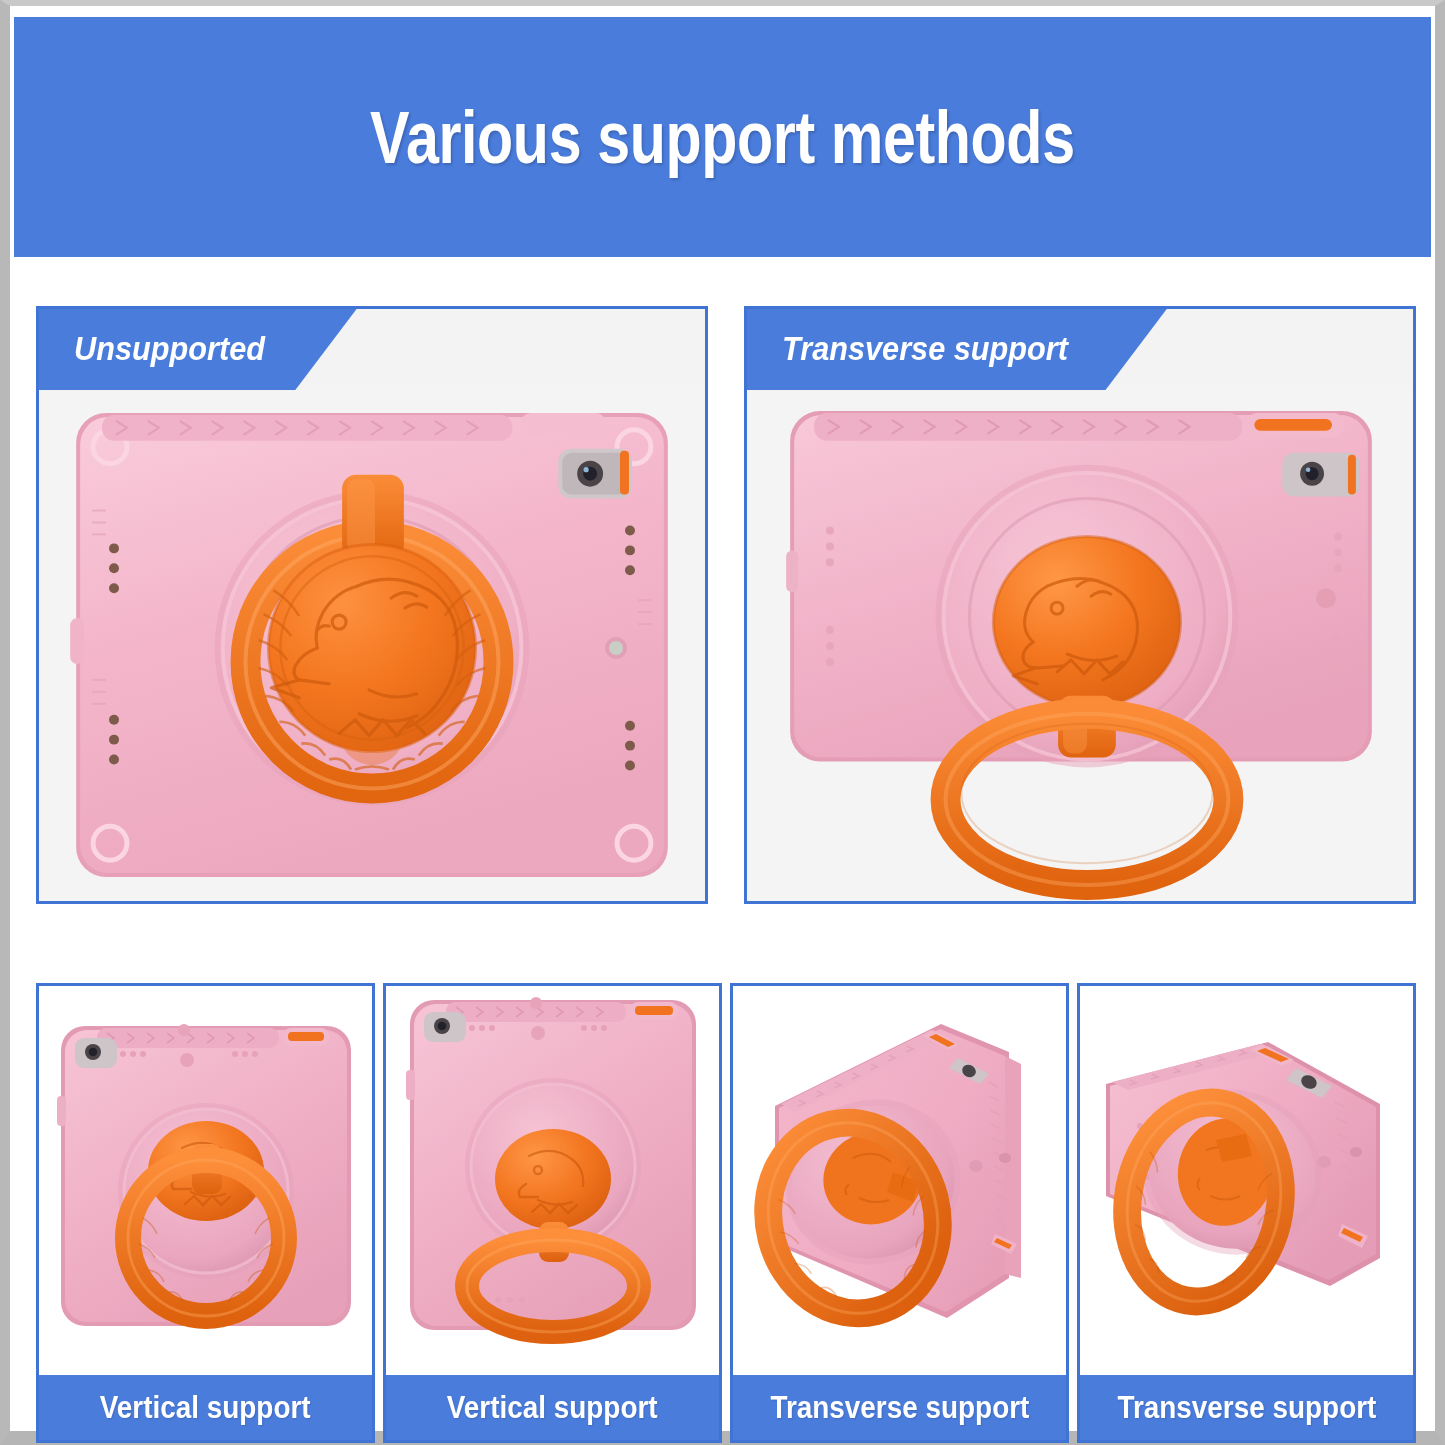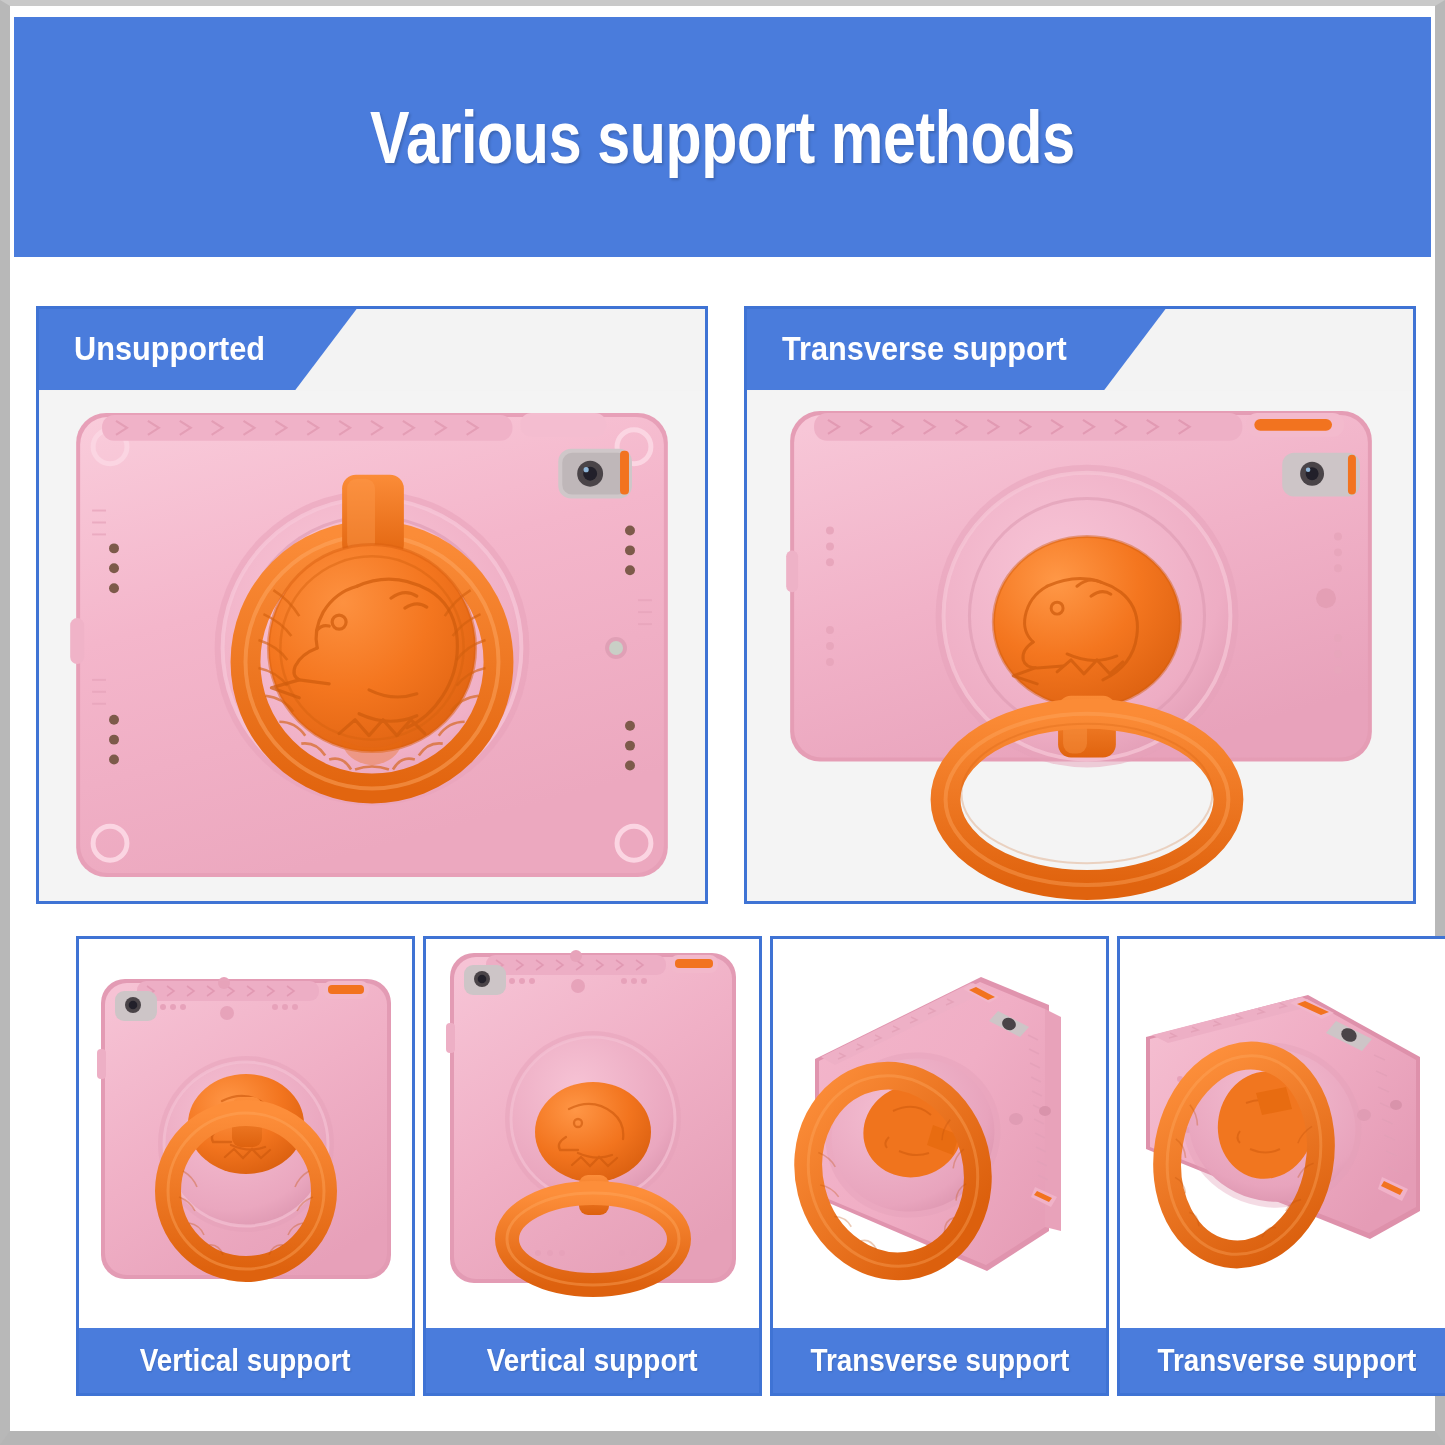--- a/index.html
+++ b/index.html
@@ -39,41 +39,42 @@
     text-shadow:2px 2px 3px rgba(0,0,0,0.18);
   }
 
   
   .top-row { position:absolute; left:26px; top:300px; width:1380px; height:598px; }
   .bigpanel {
     position:absolute; top:0; width:672px; height:598px;
     border:3px solid #3f73d4;
     background:#f3f3f3;
     overflow:hidden;
+    font-style:italic;
   }
   .bigpanel.left  { left:0; }
   .bigpanel.right { left:708px; }
 
   .tab {
     position:absolute; left:-1px; top:-1px; height:82px;
     background:#4a7cdc;
     display:flex; align-items:center;
     padding-left:36px; padding-right:78px;
     clip-path: polygon(0 0, 100% 0, calc(100% - 62px) 100%, 0 100%);
   }
   .tab-label {
     color:#ffffff; font-size:33px; font-weight:bold;
     transform:scaleX(0.93); transform-origin:left center;
     white-space:nowrap;
   }
 
   .photo-area { position:absolute; left:0; top:82px; right:0; bottom:0; background:#f4f4f4; }
 
   
-  .bottom-row { position:absolute; left:26px; top:930px; width:1100px; height:460px;margin-left:40px; }
+  .bottom-row { position:absolute; left:26px; top:977px; width:1100px; height:460px; }
   .smallpanel {
     position:absolute; top:0; width:339px; height:460px;
     border:3px solid #3f73d4;
     background:#ffffff;
     overflow:hidden;
   }
   .smallpanel:nth-of-type(1){ left:0; }
   .smallpanel:nth-of-type(2){ left:347px; }
   .smallpanel:nth-of-type(3){ left:694px; }
   .smallpanel:nth-of-type(4){ left:1041px; }

